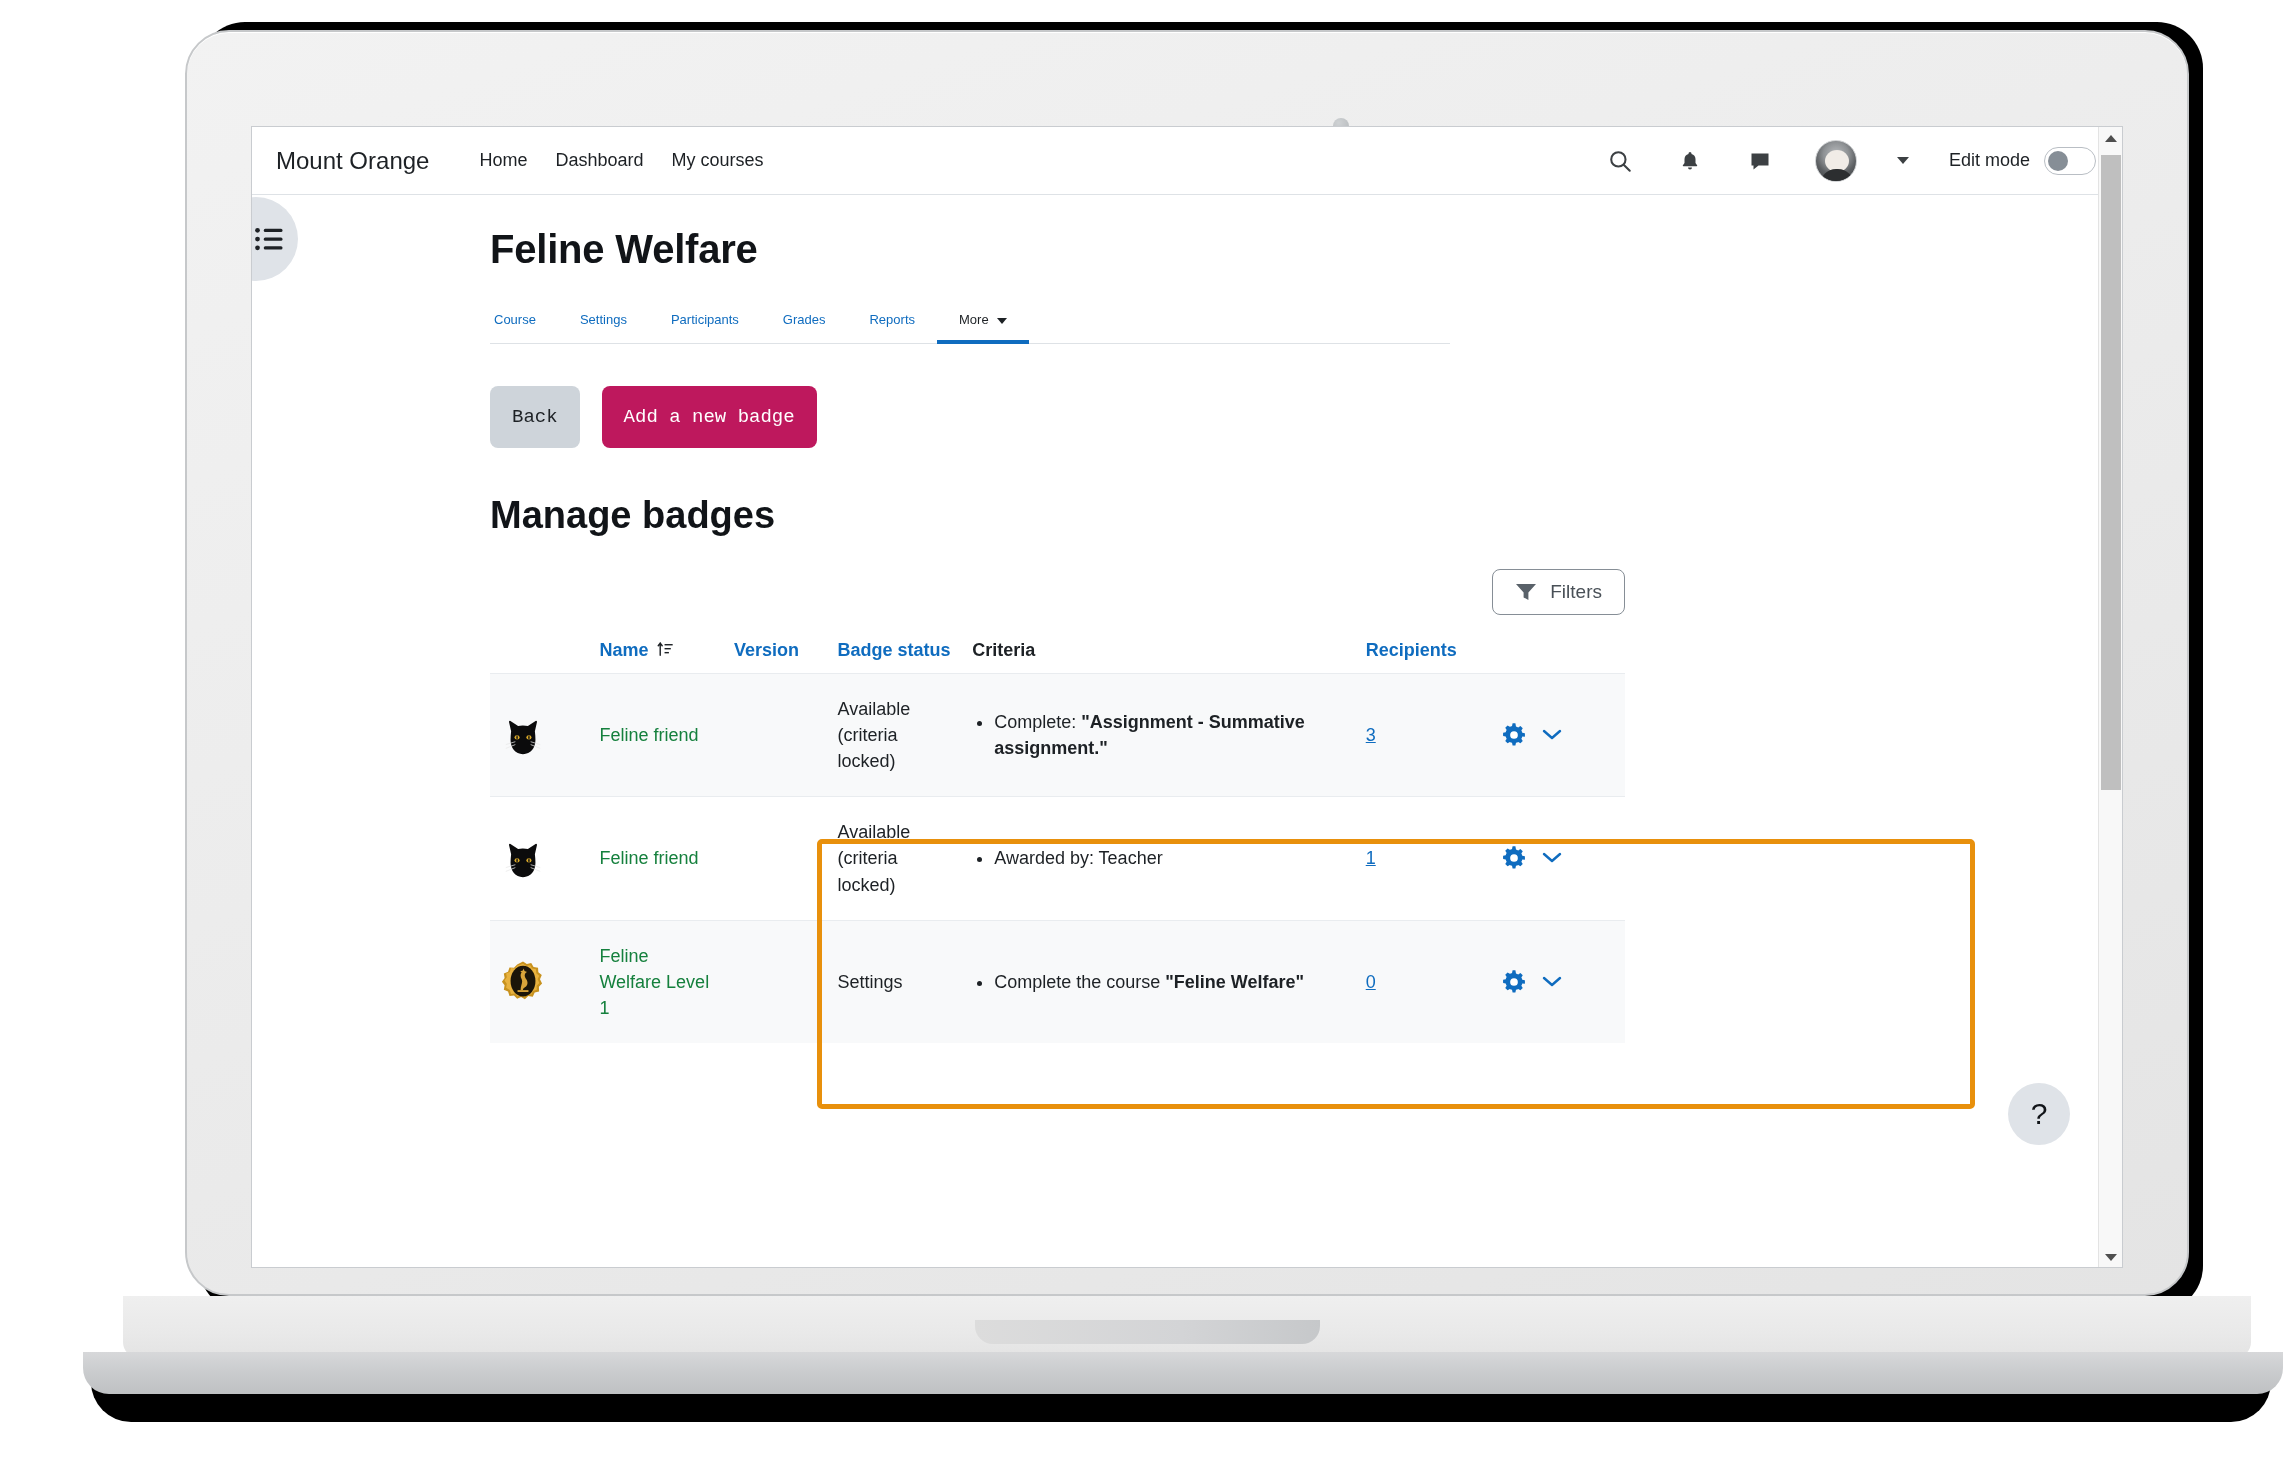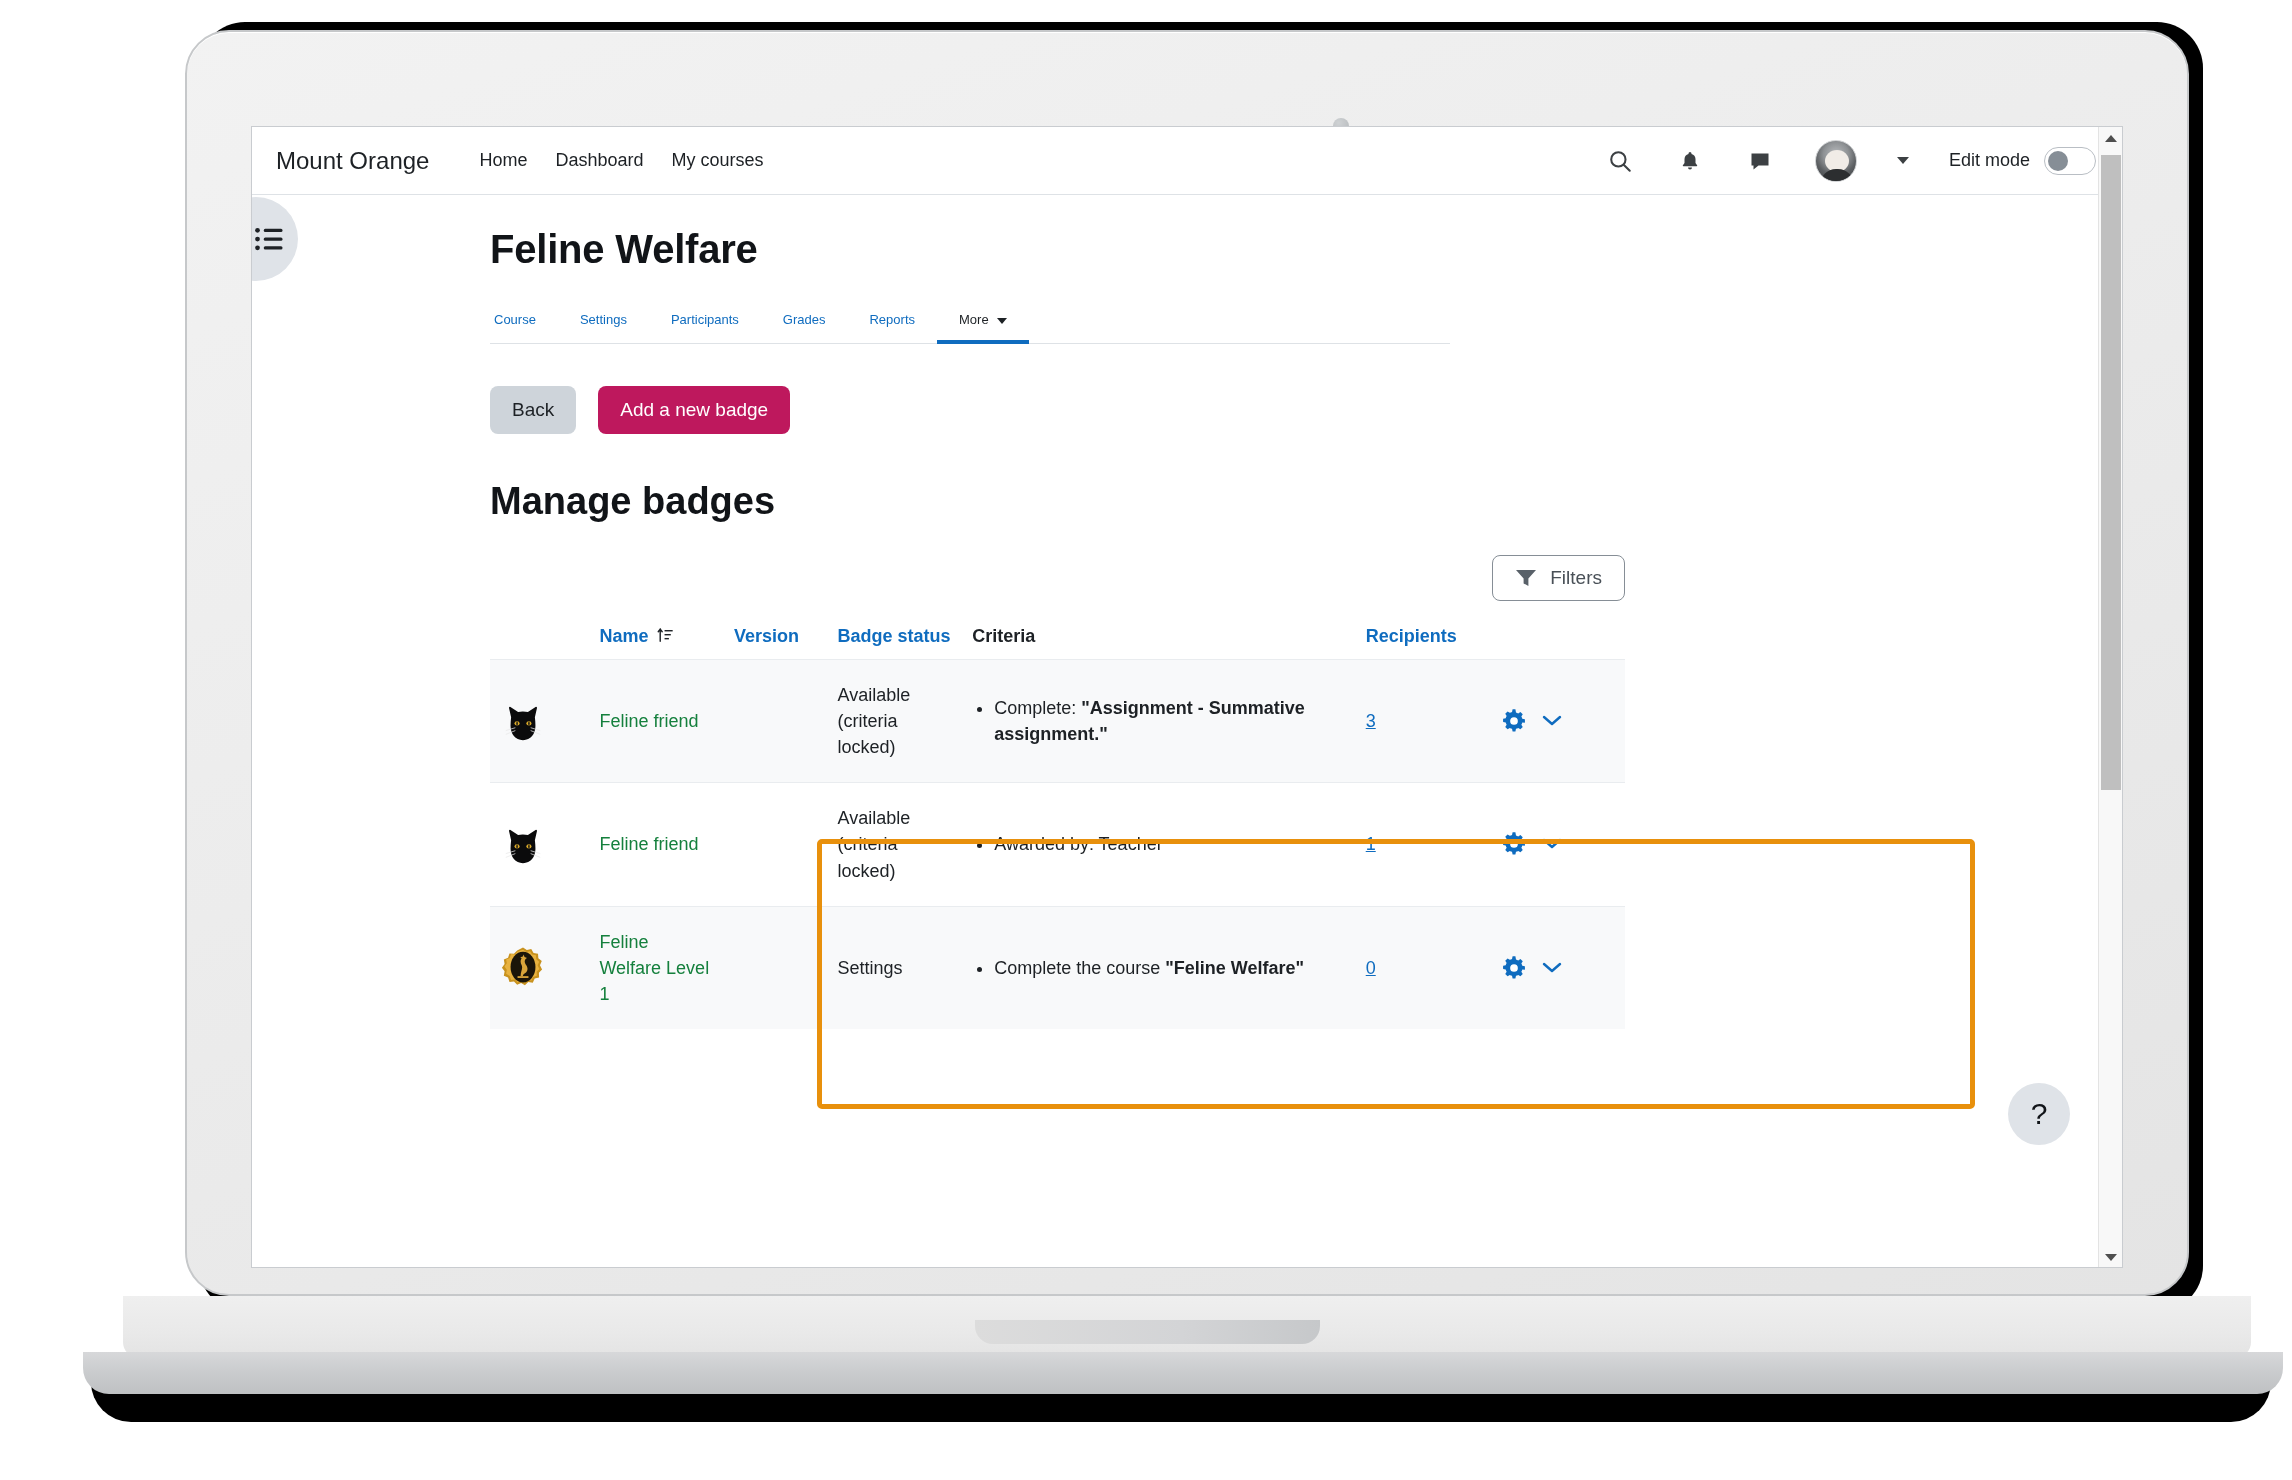--- a/index.html
+++ b/index.html
@@ -176,22 +176,22 @@
     height: 4px; background: #0f6cbf;
   }
   .tab .caret {
     display:inline-block; margin-left:8px;
     width:0;height:0;border-left:5px solid transparent;border-right:5px solid transparent;
     border-top:6px solid #1d2125; vertical-align: middle;
   }
 
   .btn-row { display: flex; gap: 22px; margin-top: 42px; align-items: center; }
   .btn {
-    border-radius: 8px; font-size: 19px; padding: 13px 22px; white-space: nowrap;
-    border: none; cursor: pointer; font-family: Liberation Sans, sans-serif;
+    border-radius: 8px; font-size: 19px; padding: 20px 22px; white-space: nowrap;
+    border: none; cursor: pointer; font-family: Liberation Mono, monospace;
   }
   .btn-secondary { background: #ced4da; color: #1d2125; }
   .btn-primary { background: #be185d; color: #ffffff; }
 
   .page-heading {
     font-size: 38px; font-weight: 700; color: #111418; margin-top: 46px;
   }
 
   .filters-row { display:flex; justify-content:flex-end; margin-top: 30px; width: 1135px;}
   .btn-filters {

